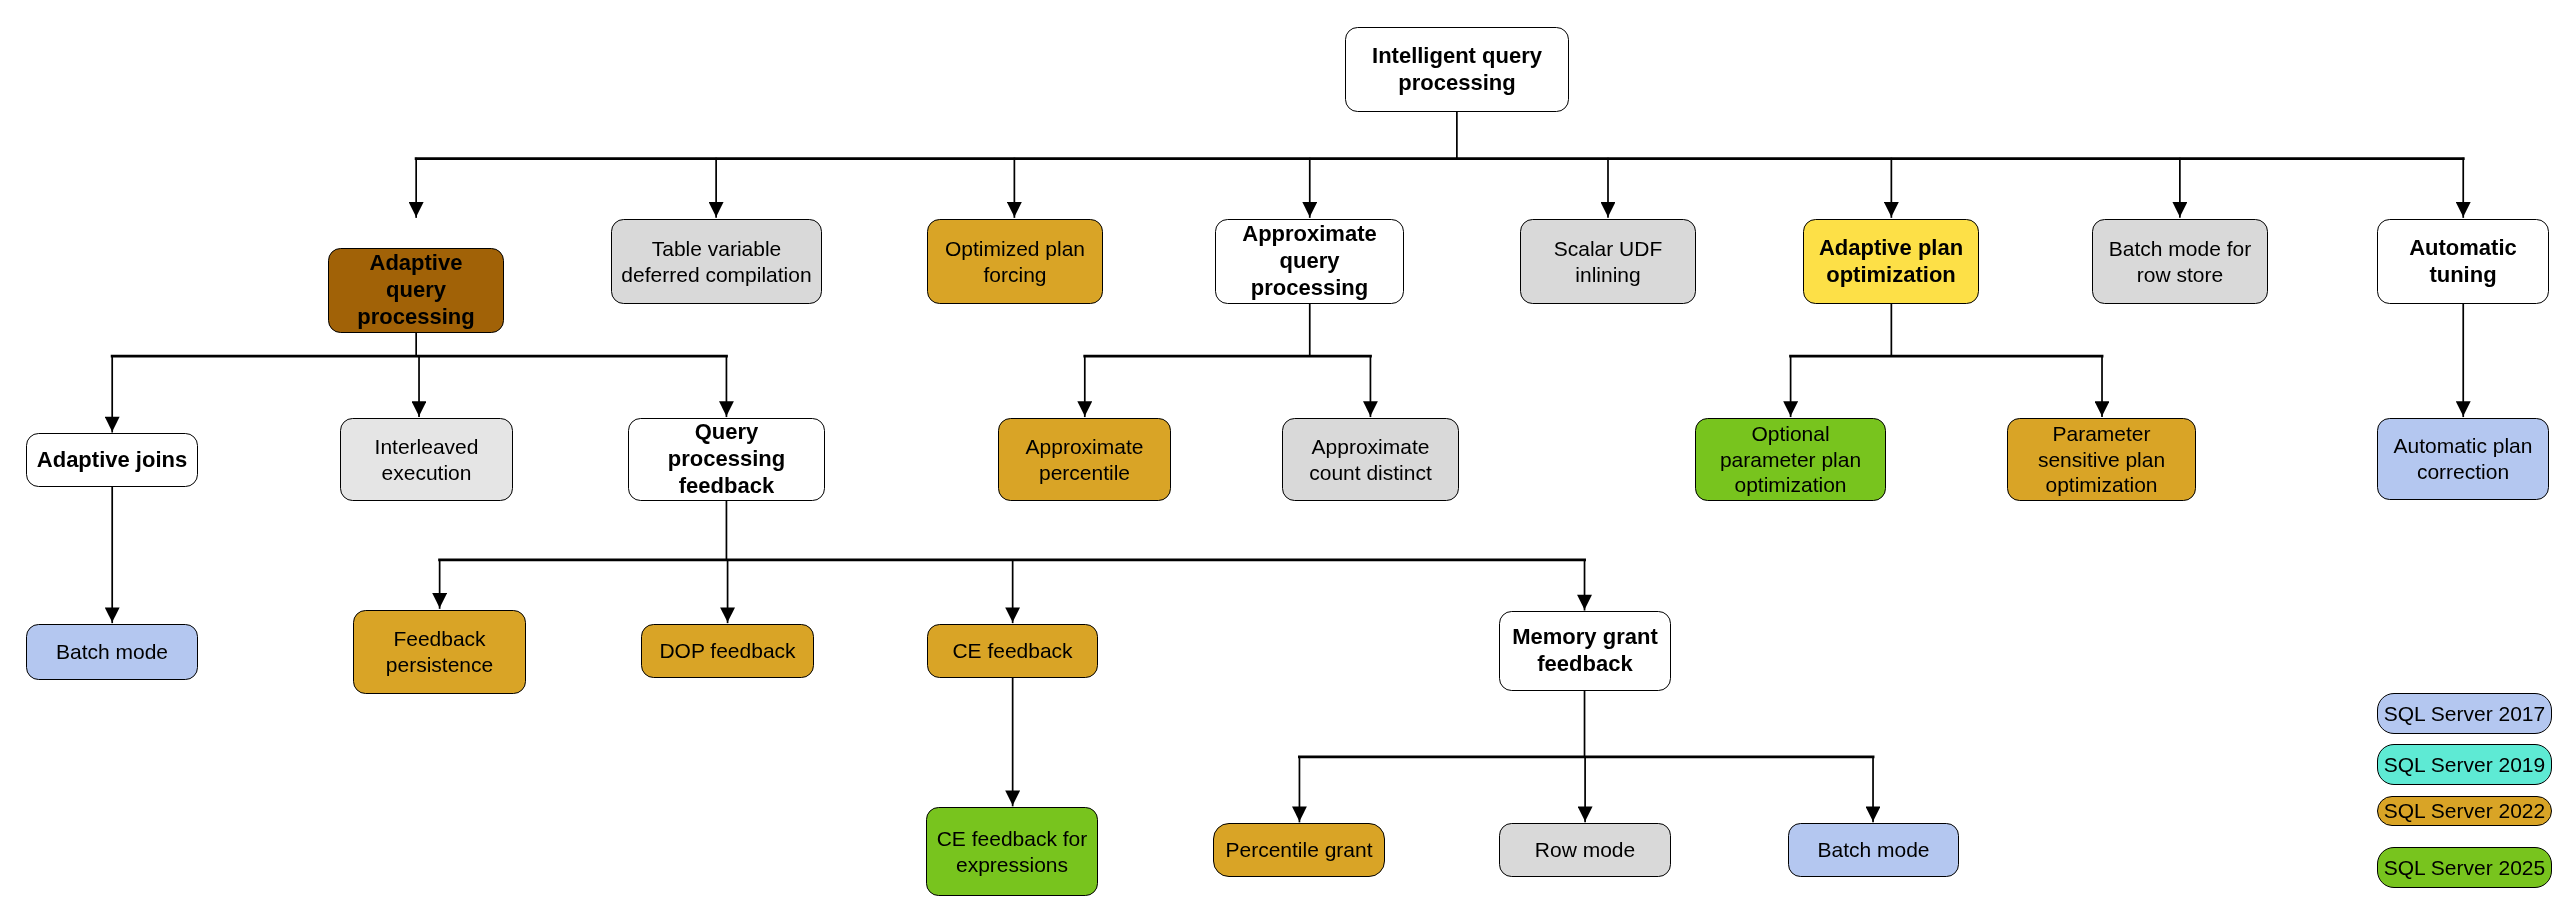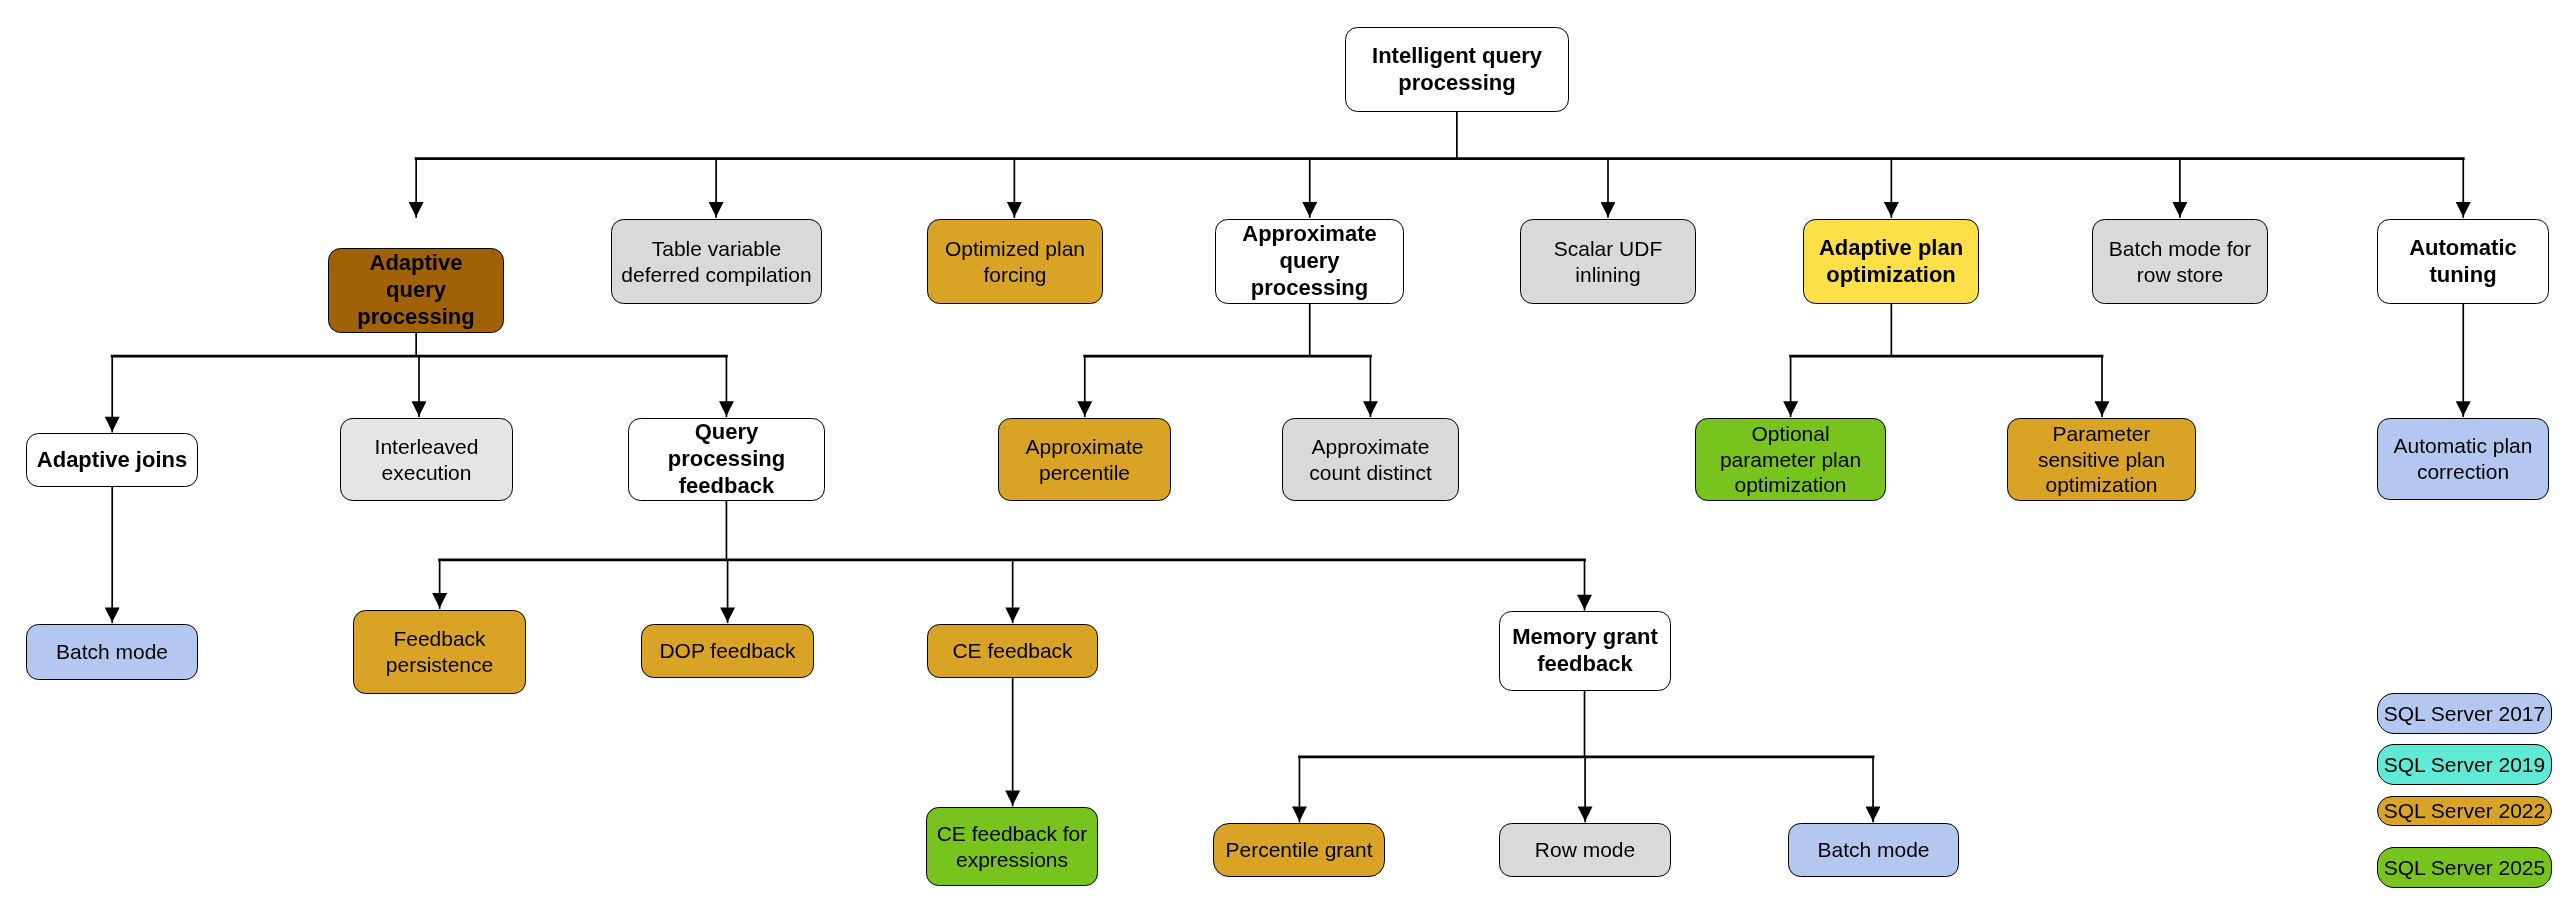--- a/index.html
+++ b/index.html
@@ -97,21 +97,21 @@
       <div class="node" style="left: 998px; top: 418px; width: 173px; height: 83px; background: rgb(217, 164, 38);">Approximate percentile</div>
       <div class="node" style="left: 1282px; top: 418px; width: 177px; height: 83px; background: rgb(217, 217, 217);">Approximate count distinct</div>
       <div class="node" style="left: 1695px; top: 418px; width: 191px; height: 83px; background: rgb(120, 196, 30);">Optional parameter plan optimization</div>
       <div class="node" style="left: 2007px; top: 418px; width: 189px; height: 83px; background: rgb(217, 164, 38);">Parameter sensitive plan optimization</div>
       <div class="node" style="left: 2377px; top: 418px; width: 172px; height: 82px; background: rgb(180, 199, 240);">Automatic plan correction</div>
       <div class="node" style="left: 26px; top: 624px; width: 172px; height: 56px; background: rgb(180, 199, 240);">Batch mode</div>
       <div class="node" style="left: 353px; top: 610px; width: 173px; height: 84px; background: rgb(217, 164, 38);">Feedback persistence</div>
       <div class="node" style="left: 641px; top: 624px; width: 173px; height: 54px; background: rgb(217, 164, 38);">DOP feedback</div>
       <div class="node" style="left: 927px; top: 624px; width: 171px; height: 54px; background: rgb(217, 164, 38);">CE feedback</div>
       <div class="node bold" style="left: 1499px; top: 611px; width: 172px; height: 80px; background: rgb(255, 255, 255);">Memory grant feedback</div>
-      <div class="node" style="left: 926px; top: 807px; width: 172px; height: 79px; background: rgb(120, 196, 30);">CE feedback for expressions</div>
+      <div class="node" style="left: 926px; top: 807px; width: 172px; height: 89px; background: rgb(120, 196, 30);">CE feedback for expressions</div>
       <div class="node" style="left: 1213px; top: 823px; width: 172px; height: 54px; background: rgb(217, 164, 38); border-radius: 16px;">Percentile grant</div>
       <div class="node" style="left: 1499px; top: 823px; width: 172px; height: 54px; background: rgb(217, 217, 217);">Row mode</div>
       <div class="node" style="left: 1788px; top: 823px; width: 171px; height: 54px; background: rgb(180, 199, 240);">Batch mode</div>
     </div>
   <div>
       <div class="legend-item" style="left: 2377px; top: 693px; width: 175px; height: 41px; background: rgb(180, 199, 240);">SQL Server 2017</div>
       <div class="legend-item" style="left: 2377px; top: 744px; width: 175px; height: 41px; background: #5eead4;">SQL Server 2019</div>
       <div class="legend-item" style="left: 2377px; top: 796px; width: 175px; height: 30px; background: rgb(217, 164, 38);">SQL Server 2022</div>
       <div class="legend-item" style="left: 2377px; top: 847px; width: 175px; height: 41px; background: rgb(120, 196, 30);">SQL Server 2025</div>
     </div>

